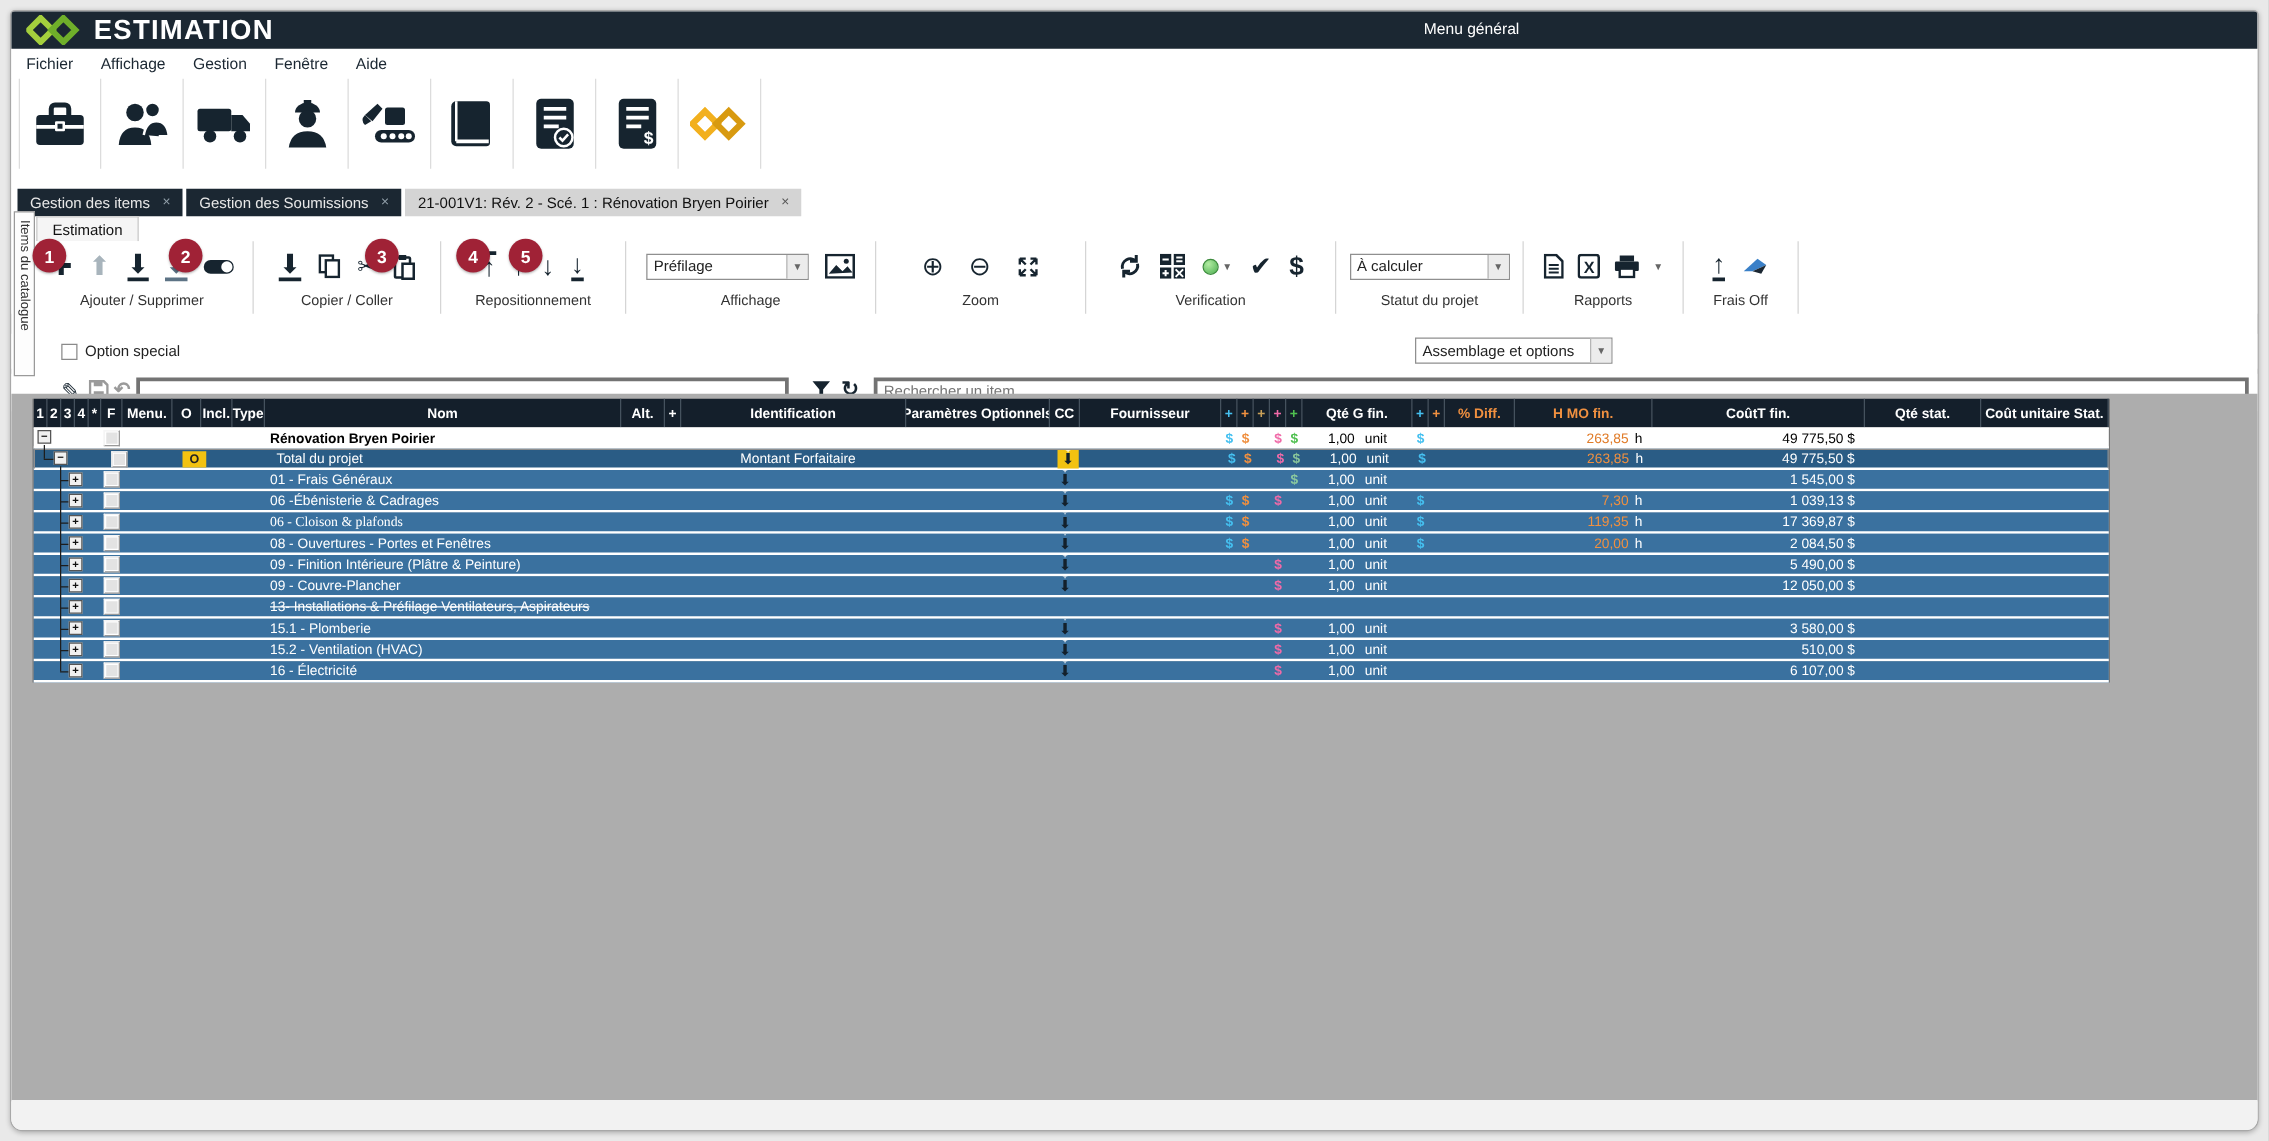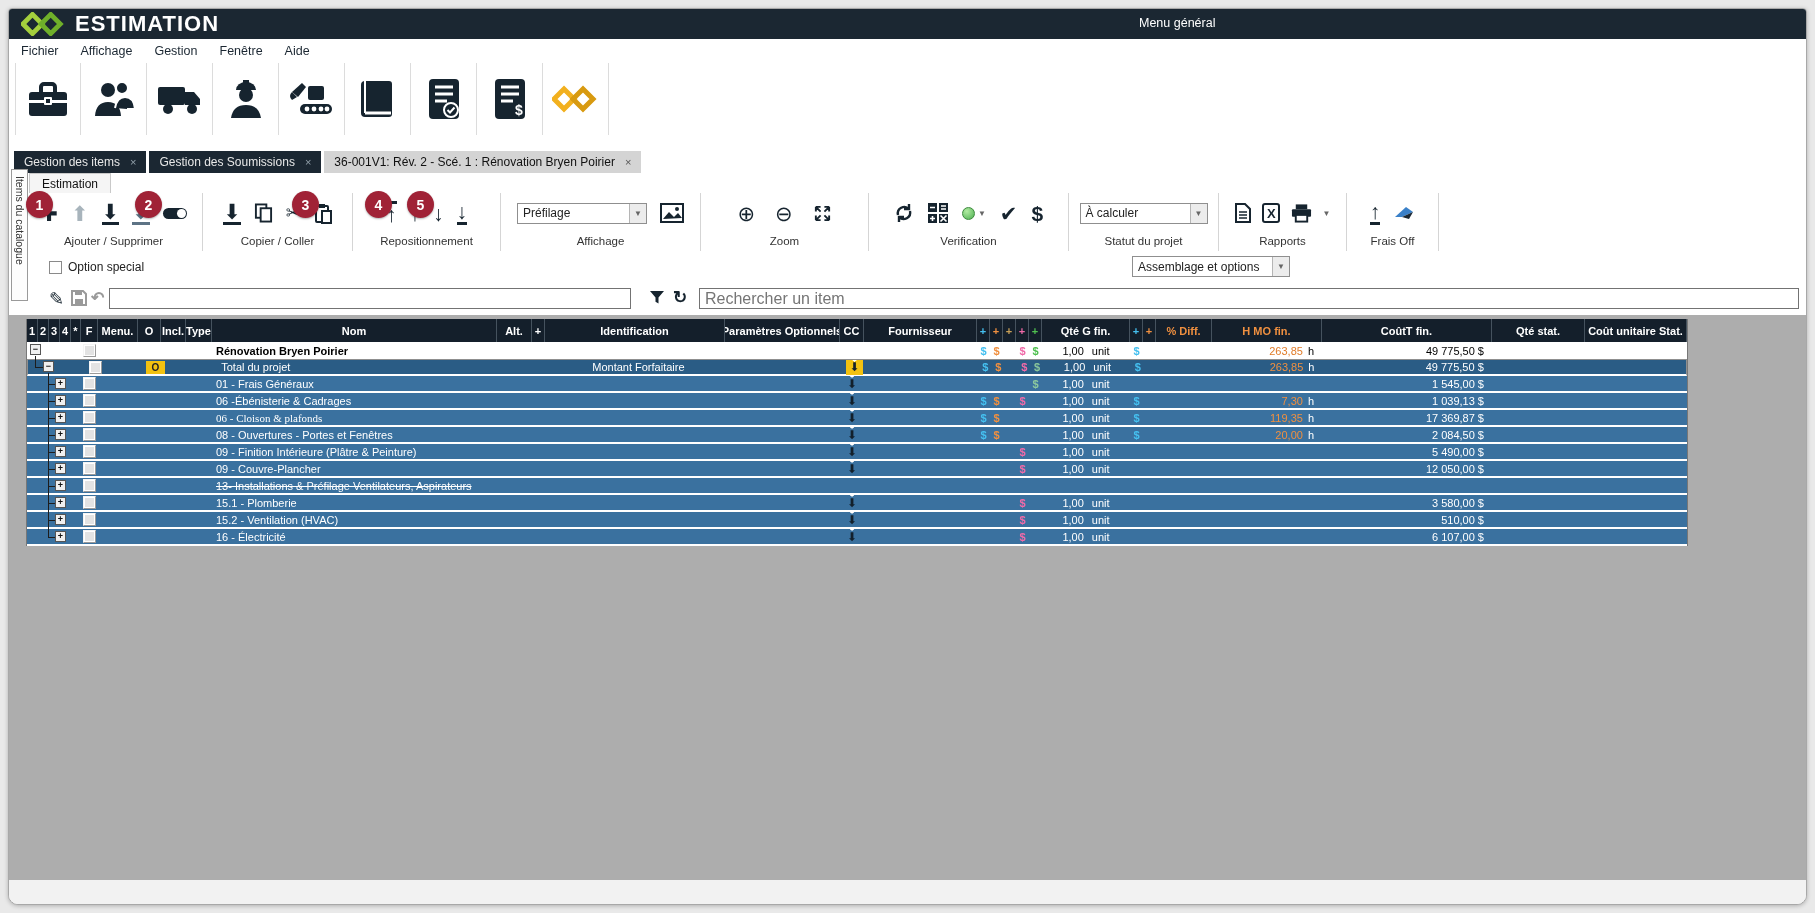--- a/index.html
+++ b/index.html
@@ -49,35 +49,35 @@
   .tbar { border-top:3px solid currentColor; }
   .toggle { width:24px; height:11px; border-radius:6px; background:#16242f; position:relative; display:inline-block; }
   .toggle::after { content:''; position:absolute; right:1px; top:1px; width:9px; height:9px; border-radius:50%; background:#fff; }
   .sel { display:flex; align-items:center; justify-content:space-between; border:1px solid #8f8f8f; background:#fff; height:21px; font-size:12px; padding-left:5px; color:#222; }
   .sel .caret { width:17px; height:19px; background:#ececec; border-left:1px solid #b5b5b5; display:flex; align-items:center; justify-content:center; font-size:8px; color:#666; }
   .gdot { width:13px; height:13px; border-radius:50%; background:radial-gradient(circle at 35% 30%, #b2ecA2, #4caf50); border:1px solid #3d8b3d; display:inline-block; }
   .tinycaret { font-size:8px; color:#666; }
   .badge { position:absolute; width:27px; height:27px; border-radius:50%; background:#a02236; color:#fff; font-size:14px; font-weight:bold; display:flex; align-items:center; justify-content:center; z-index:6; box-shadow:0 1px 2px rgba(0,0,0,.3); }
 
   
-  .optrow { height:28px; display:flex; align-items:center; margin-top:2px; background:#fff; position:relative; }
+  .optrow { height:28px; display:flex; align-items:center; margin-top:16px; background:#fff; position:relative; }
   .optcheck { display:flex; align-items:center; gap:6px; margin-left:40px; font-size:12px; color:#222; }
   .cbx { width:13px; height:13px; border:1px solid #8a8a8a; background:#fff; display:inline-block; }
   .viewtabs { display:flex; margin-left:55px; height:26px; align-items:stretch; }
   .vtab { display:flex; align-items:center; padding:0 14px; font-size:13px; font-weight:bold; color:#1b2732; border-right:1px solid #d8d8d8; cursor:default; }
   .vtab.active { background:#d9d9d9; }
   .gear { font-size:17px; color:#16242f; padding:0 12px; display:flex; align-items:center; }
   .assemblage { position:absolute; left:1123px; top:3px; width:158px; }
 
   
   .searchrow { position:relative; height:30px; margin-top:4px; background:#fff; }
   .sr-pencil { position:absolute; left:40px; top:3px; font-size:18px; color:#16242f; }
   .sr-floppy { position:absolute; left:62px; top:5px; }
   .sr-undo { position:absolute; left:82px; top:3px; font-size:16px; color:#9a9a9a; font-weight:bold; }
-  .inputbox { position:absolute; top:3px; height:21px; border:1px solid #737373; background:#fff; font-size:16px; padding:0 5px; font-family:"Liberation Sans", sans-serif; color:#222; }
+  .inputbox { position:absolute; top:3px; height:21px; border:3px solid #737373; background:#fff; font-size:12px; padding:0 5px; font-family:"Liberation Sans", sans-serif; color:#222; }
   .sr-funnel { position:absolute; left:640px; top:5px; }
   .sr-refresh { position:absolute; left:664px; top:2px; font-size:17px; color:#16242f; font-weight:bold; }
 
   
   .graypanel { position:absolute; left:0; top:306px; width:1799px; height:566px; background:#adadad; z-index:1; }
   .bottomstrip { position:absolute; left:0; bottom:0; width:1799px; height:24px; background:#f2f2f2; z-index:2; }
 
   #grid { position:absolute; left:17px; top:310px; width:1662px; z-index:3; border-left:1px solid #777; border-right:1px solid #777; background:transparent; }
   .trow { display:flex; position:relative; }
   .thead { background:#141f2b; height:23px; }
@@ -213,21 +213,21 @@
   <div class="doctabs">
     <div class="dtab">
       <span>Gestion des items</span>
       <span class="x">×</span>
     </div>
     <div class="dtab">
       <span>Gestion des Soumissions</span>
       <span class="x">×</span>
     </div>
     <div class="dtab active">
-      <span>36-001V1: Rév. 2 - Scé. 1 : Rénovation Bryen Poirier</span>
+      <span>21-001V1: Rév. 2 - Scé. 1 : Rénovation Bryen Poirier</span>
       <span class="x">×</span>
     </div>
   </div>
 
   <div class="subtabs">
     <div class="stab-active">Estimation</div>
   </div>
 
   <div class="ribbon">
     <div class="badge" style="left:17px; top:-2px">1</div>

